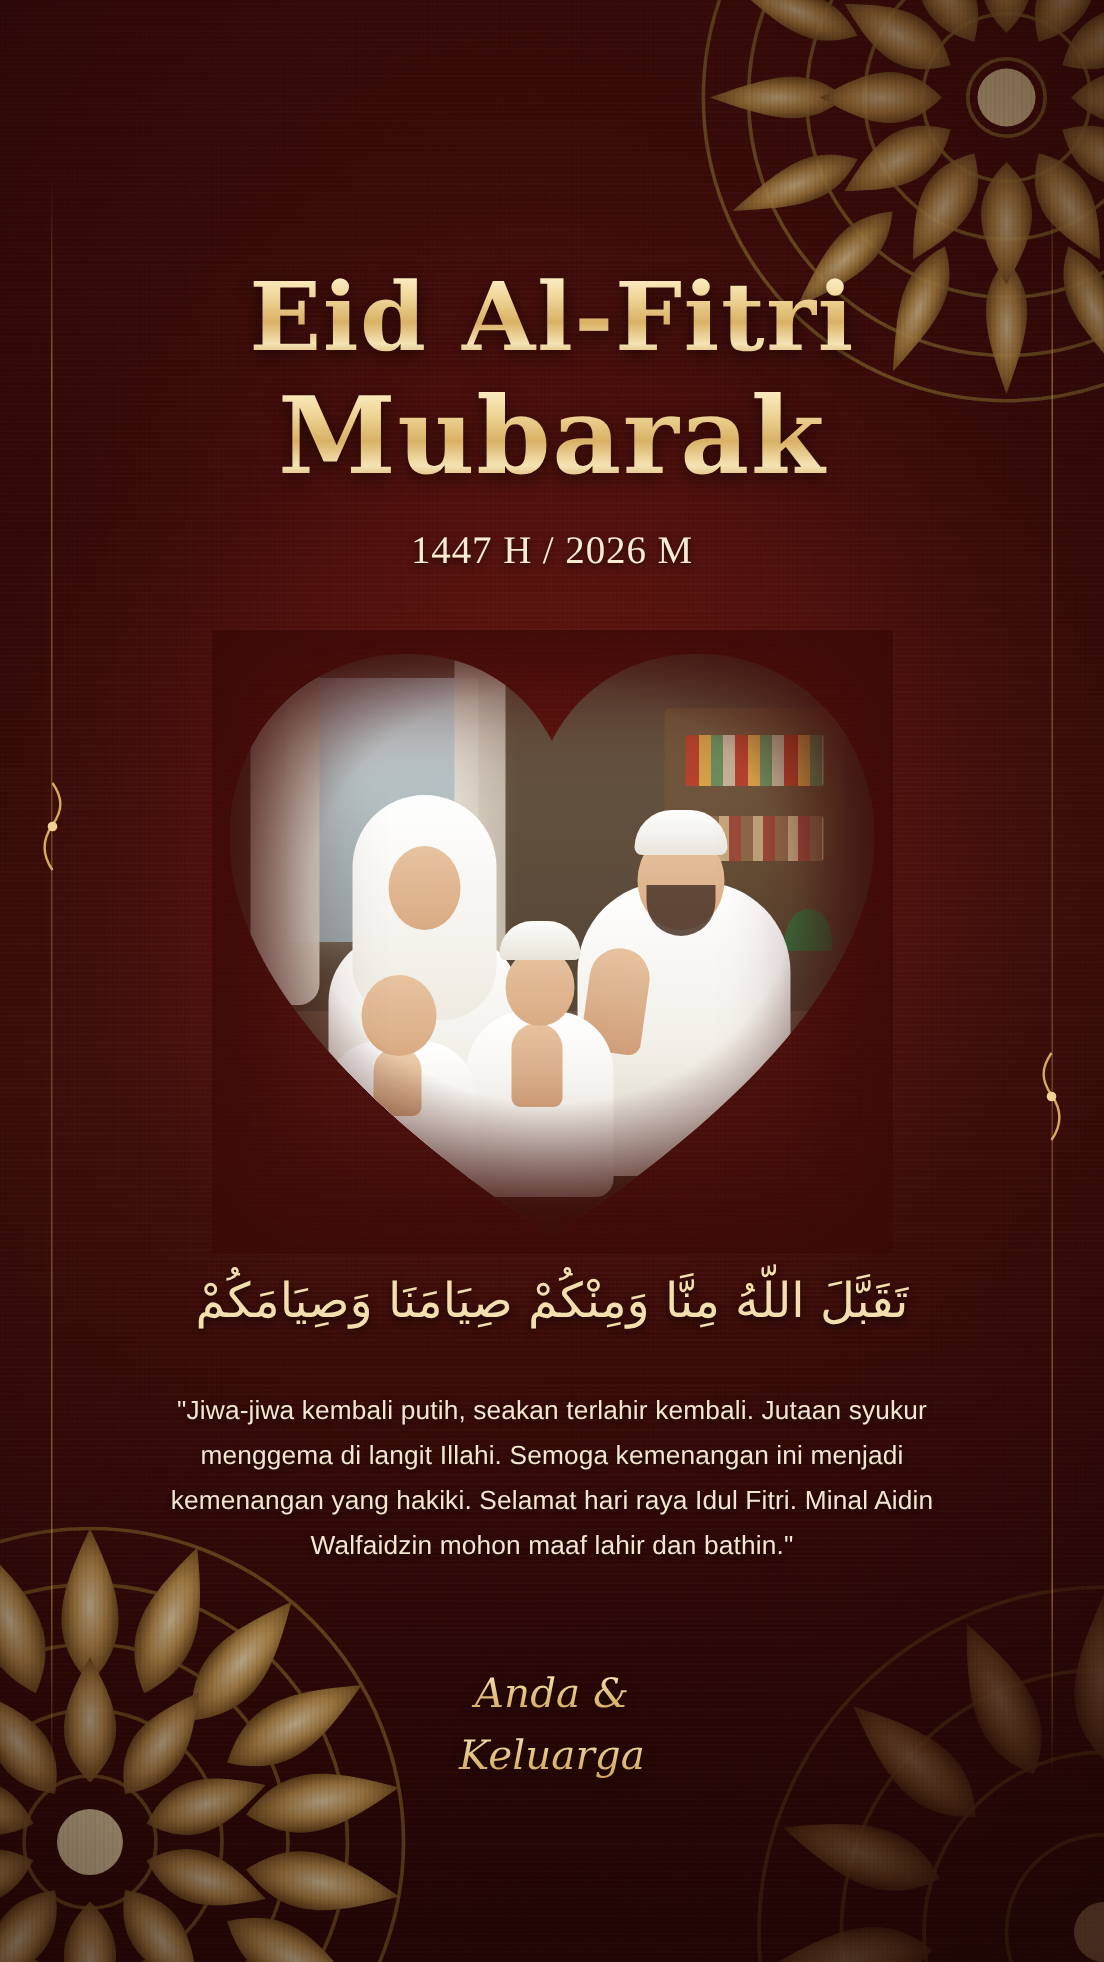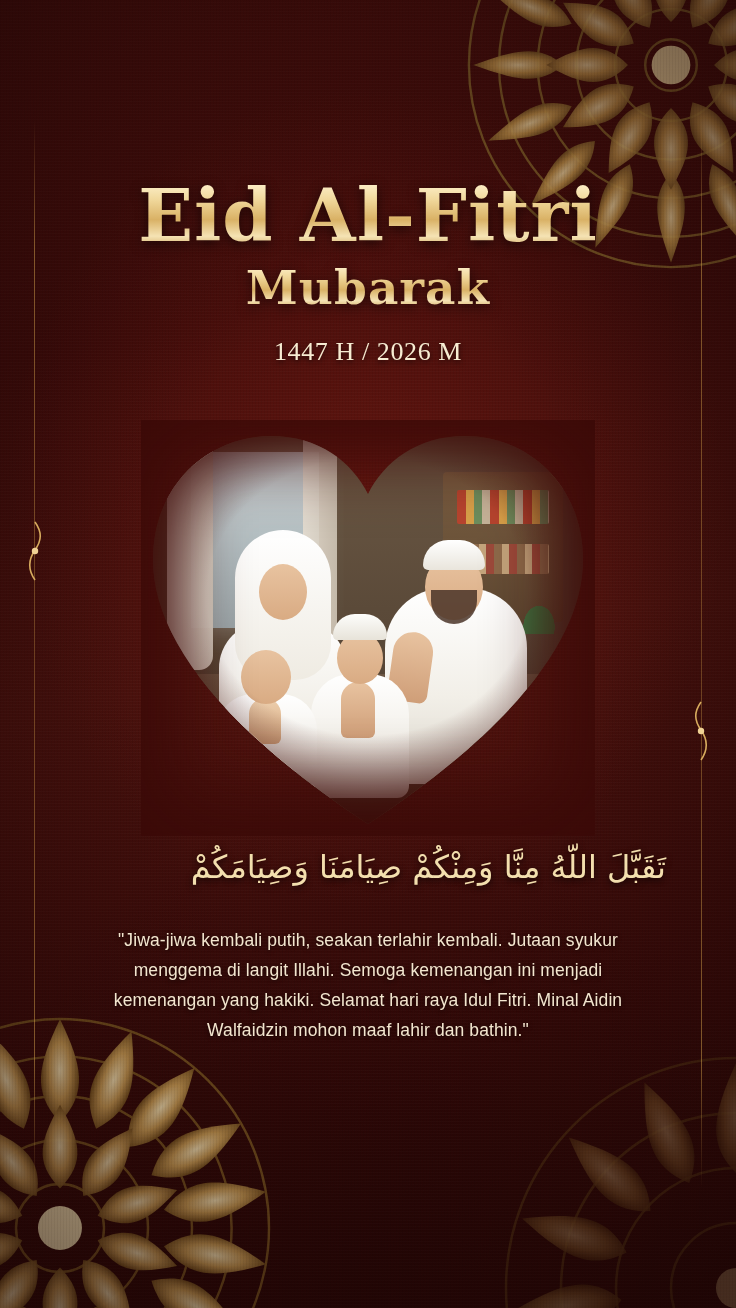--- a/index.html
+++ b/index.html
@@ -60,22 +60,22 @@
     font-family:"DejaVu Serif", serif;
     font-weight:700;
     letter-spacing:1px;
     line-height:1.0;
     background:linear-gradient(180deg,#fff4d2 0%,#f0d79a 28%,#d9b165 55%,#f5e3b4 78%,#c99b4e 100%);
     -webkit-background-clip:text; background-clip:text;
     color:transparent;
     -webkit-text-fill-color:transparent;
     filter:drop-shadow(0 3px 6px rgba(0,0,0,0.55));
   }
-  #headline-line1 { font-size:72px; }
-  #headline-line2 { font-size:47px; margin-top:12px; }
+  #headline-line1 { font-size:63px; }
+  #headline-line2 { font-size:71px; margin-top:12px; }
   #year-text {
     margin-top:26px;
     font-size:26px;
     letter-spacing:0.6px;
     color:#f7ecd2;
     font-family:Liberation Serif, serif;
     text-shadow:0 2px 5px rgba(0,0,0,0.6);
   }
 
   
@@ -167,20 +167,21 @@
     box-shadow:inset 0 0 70px 34px rgba(60,10,8,0.92);
   }
   .heart-soft {
     position:absolute; inset:0; pointer-events:none;
     background:radial-gradient(ellipse 72% 68% at 50% 42%, rgba(60,10,8,0) 52%, rgba(60,10,8,0.92) 92%);
   }
 
   
   #arabic-text {
     position:absolute; top:840px; left:0; right:0;
+    text-align:center;
     direction:rtl;
     font-family:"DejaVu Sans", sans-serif;
     font-size:32px;
     line-height:1.7;
     color:#f3dfae;
     text-shadow:0 2px 6px rgba(0,0,0,0.65);
     padding:0 70px;
   }
 
   
@@ -432,15 +433,19 @@
           <div class="heart-soft"></div>
         </div>
       </div>
       <div class="heart-glow"></div>
     </div>
 
     <div id="arabic-text">تَقَبَّلَ اللّهُ مِنَّا وَمِنْكُمْ صِيَامَنَا وَصِيَامَكُمْ</div>
 
     <div id="quote-text">"Jiwa-jiwa kembali putih, seakan terlahir kembali. Jutaan syukur menggema di langit Illahi. Semoga kemenangan ini menjadi kemenangan yang hakiki. Selamat hari raya Idul Fitri. Minal Aidin Walfaidzin mohon maaf lahir dan bathin."</div>
 
+    <div id="signature">
+      <div class="sig-line">Anda &amp;</div>
+      <div class="sig-line">Keluarga</div>
+    </div>
 
   </div>
 </div>
 
 </body></html>

